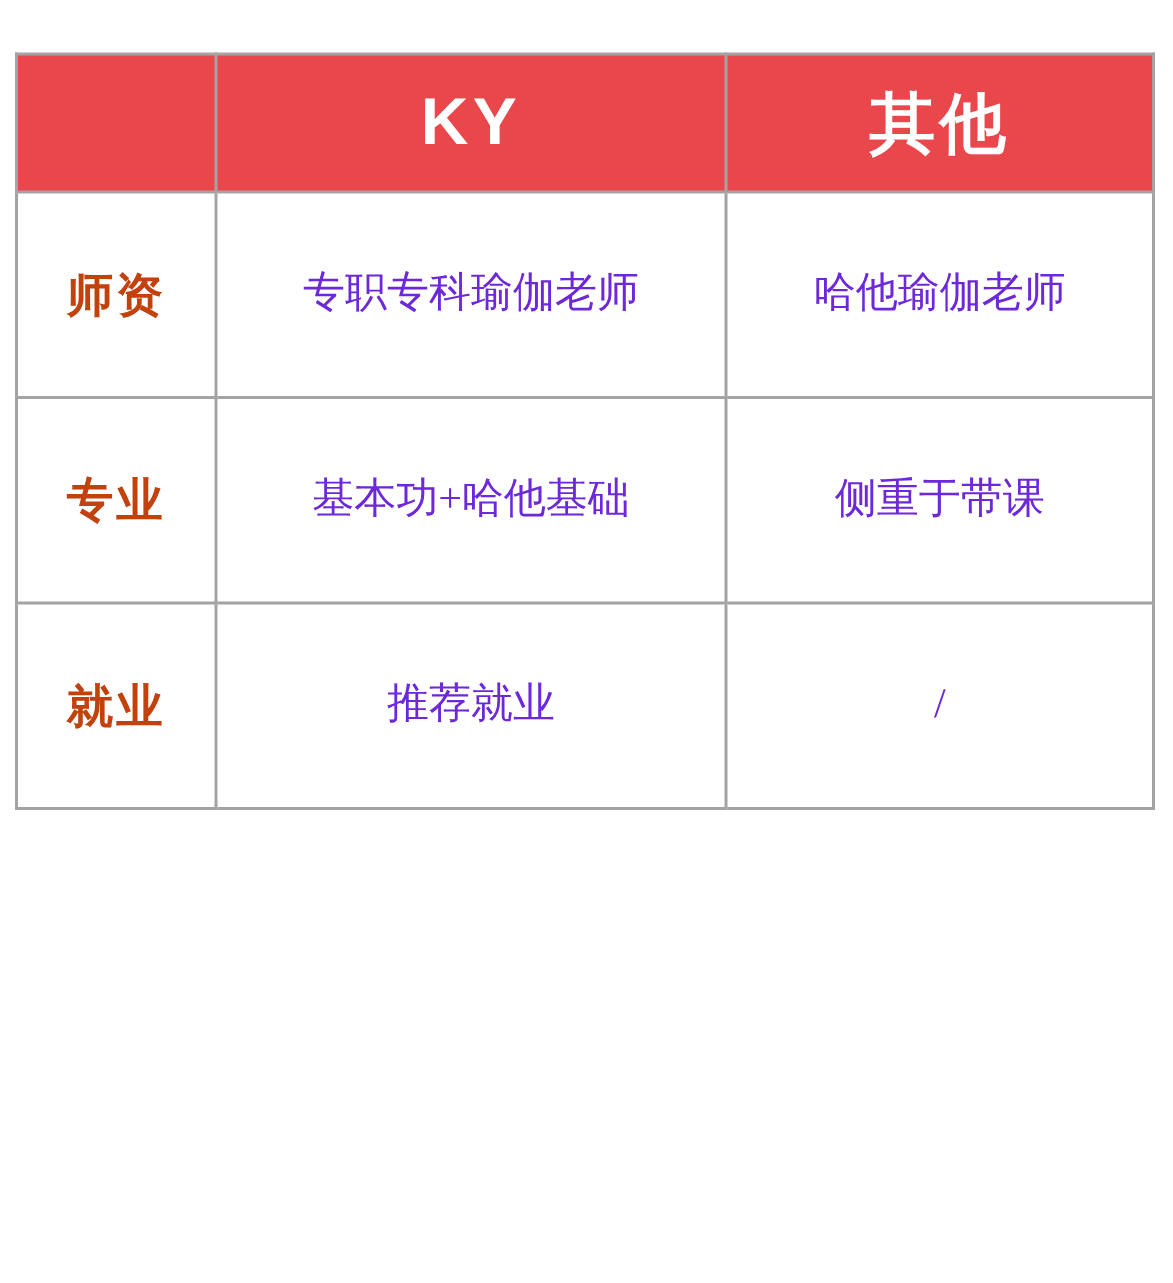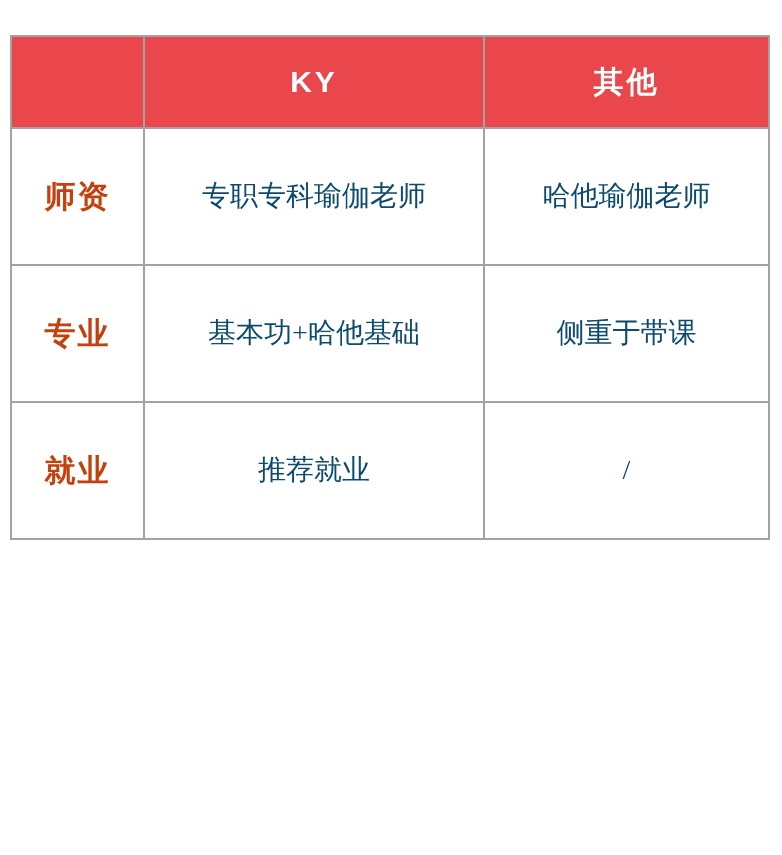--- a/index.html
+++ b/index.html
@@ -36,33 +36,33 @@
     padding: 0 6px;
     box-sizing: border-box;
   }
   tr.header-row { height: 92px; }
   tr.body-row   { height: 137px; }
   th.hd {
     background: #e9474c;
     color: #ffffff;
     font-family: "Liberation Sans", sans-serif;
     font-weight: bold;
-    font-size: 30px;
+    font-size: 44px;
     letter-spacing: 3px;
   }
   th.row-label {
     background: #ffffff;
     color: #c2410c;
     font-family: "Liberation Sans", sans-serif;
     font-weight: bold;
     font-size: 31px;
     letter-spacing: 2px;
   }
   td.cell {
-    color: #0c4a6e;
+    color: #6d28d9;
     font-family: "Liberation Serif", "DejaVu Serif", serif;
     font-size: 28px;
     line-height: 1.6;
     white-space: pre-line;
   }
 </style>
 </head>
 <body>
 
 <div class="stage">

